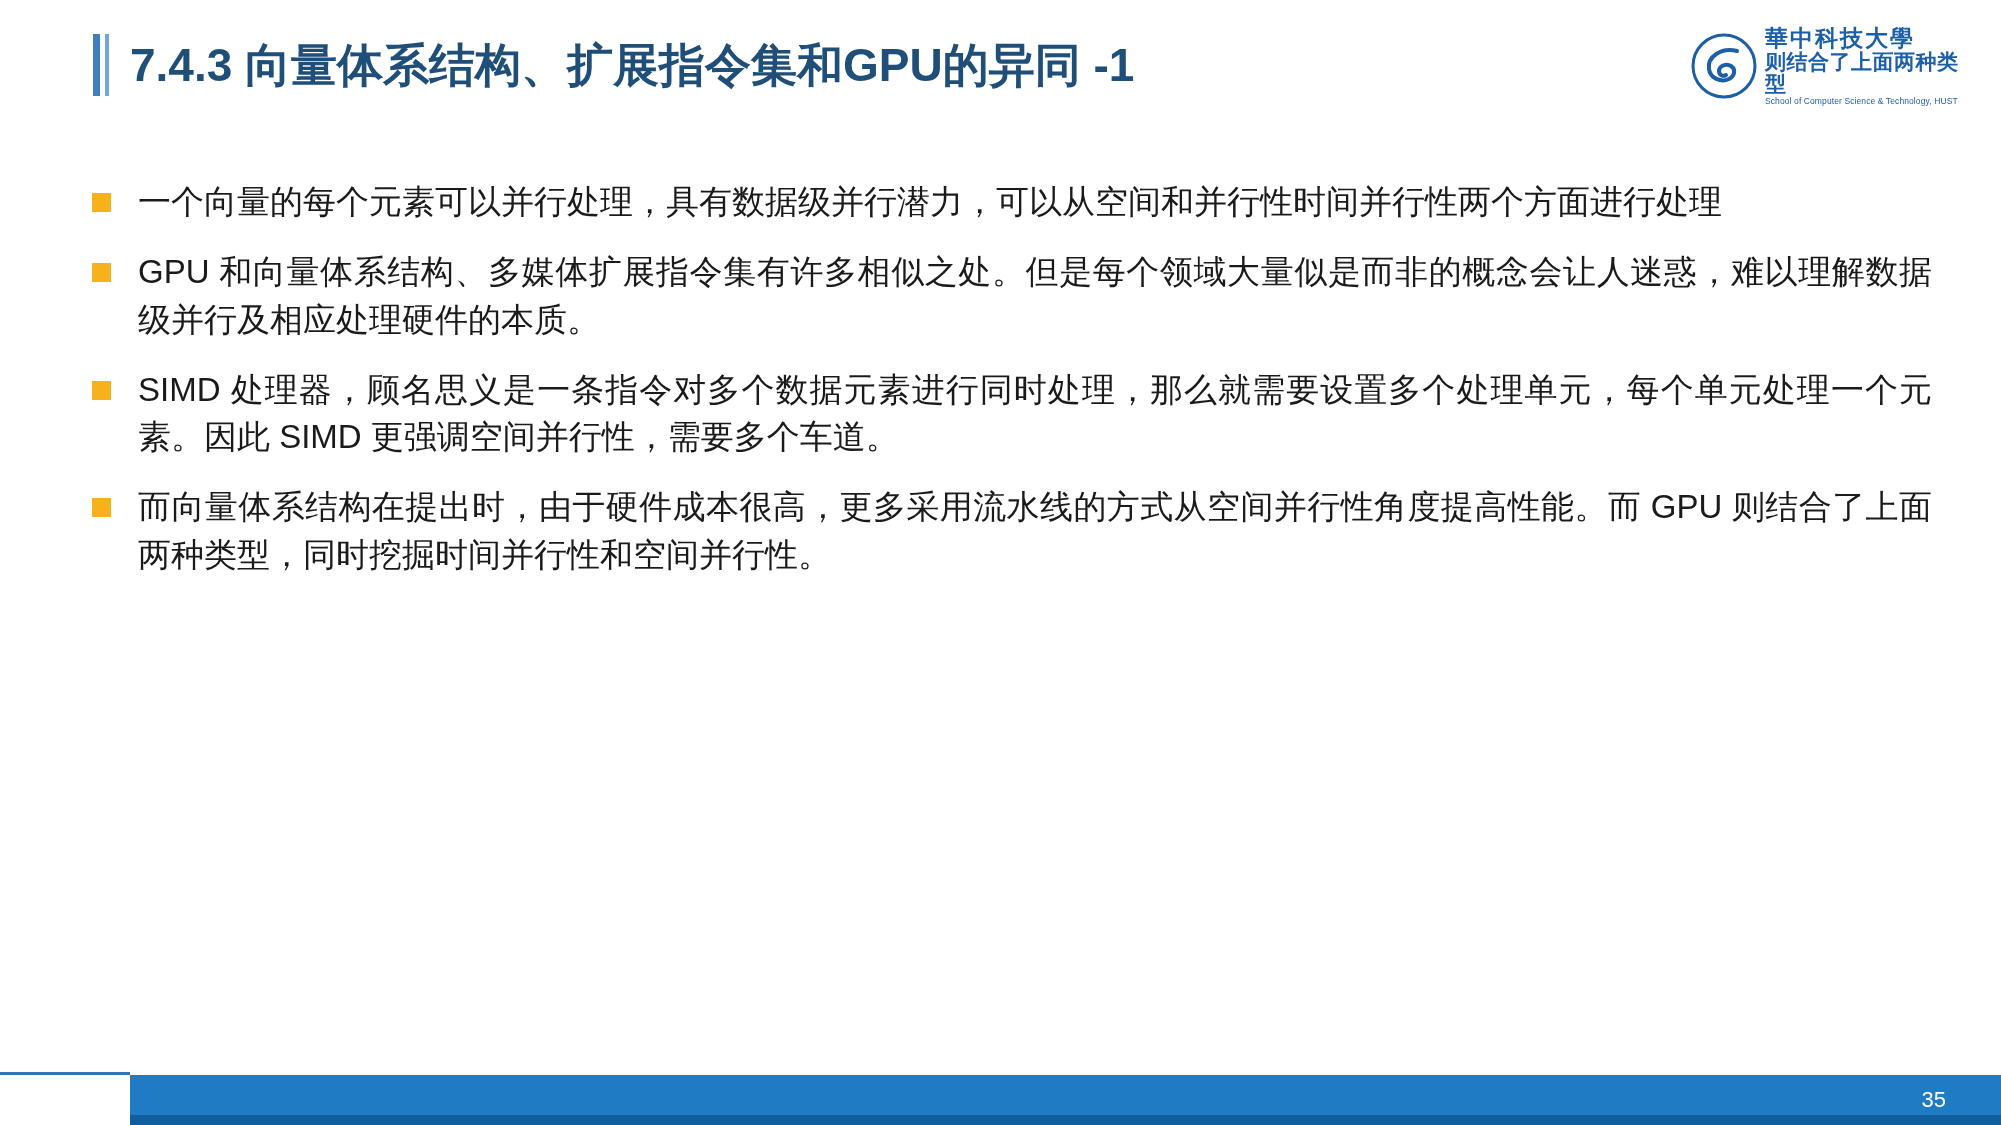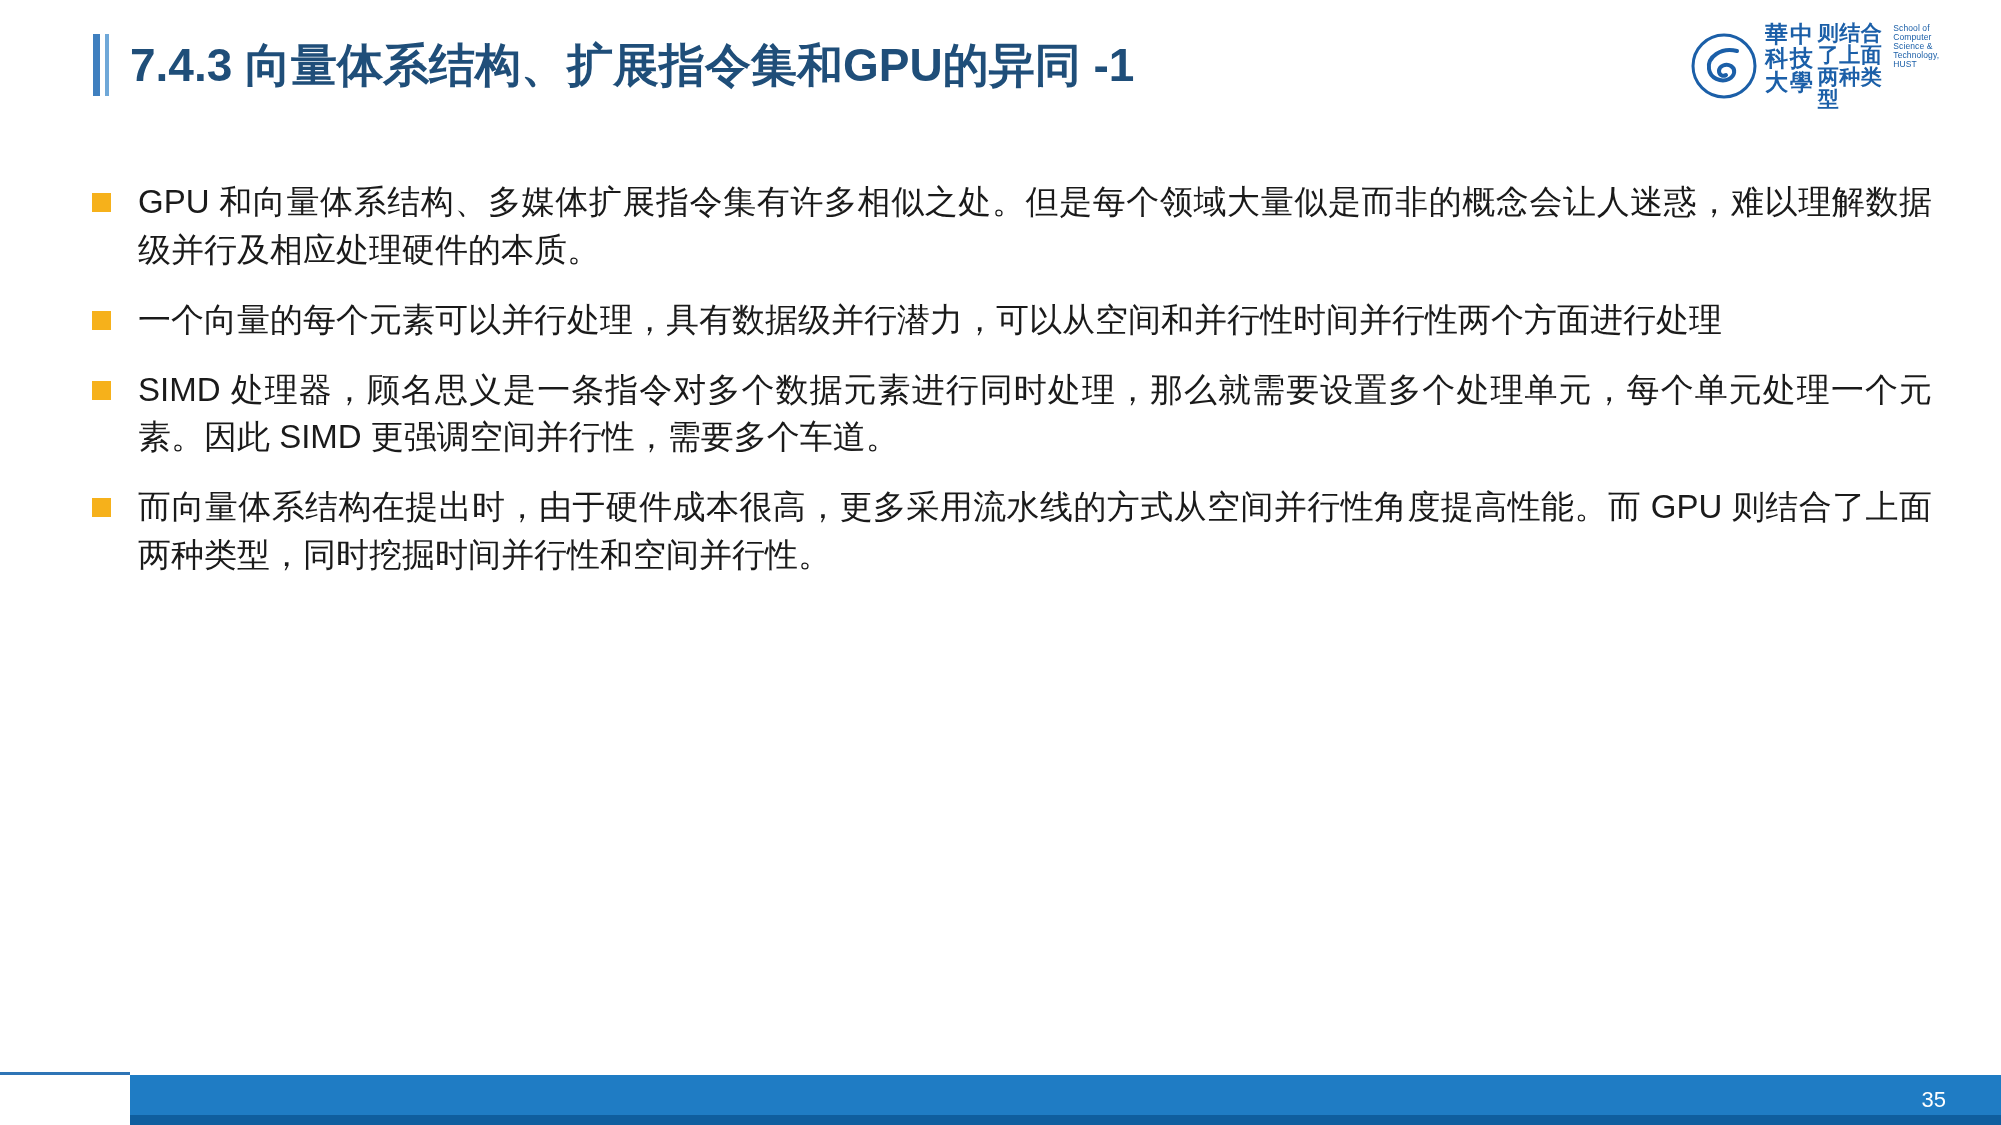--- a/index.html
+++ b/index.html
@@ -60,21 +60,21 @@
   }
   .logo-mark {
     width: 66px;
     height: 66px;
     flex: 0 0 66px;
     position: relative;
     margin-right: 8px;
   }
   .logo-text {
     display: flex;
-    flex-direction: row;
+    flex-direction: column;
     justify-content: center;
     line-height: 1.05;
   }
   .logo-cn-1 {
     font-size: 23px;
     font-weight: bold;
     color: #1b5fa8;
     letter-spacing: 2px;
     font-family: "DejaVu Serif", serif;
   }
@@ -183,26 +183,26 @@
     <div class="logo-cn-1">華中科技大學</div>
     <div class="logo-cn-2">则结合了上面两种类型</div>
     <div class="logo-en">School of Computer Science &amp; Technology, HUST</div>
   </div>
 </div>
 
 <div class="content">
 
   <div class="bullet">
     <div class="bullet-marker"></div>
+    <div class="bullet-text">一个向量的每个元素可以并行处理，具有数据级并行潜力，可以从空间和并行性时间并行性两个方面进行处理</div>
+  </div>
+
+  <div class="bullet">
+    <div class="bullet-marker"></div>
     <div class="bullet-text">GPU 和向量体系结构、多媒体扩展指令集有许多相似之处。但是每个领域大量似是而非的概念会让人迷惑，难以理解数据级并行及相应处理硬件的本质。</div>
-  </div>
-
-  <div class="bullet">
-    <div class="bullet-marker"></div>
-    <div class="bullet-text">一个向量的每个元素可以并行处理，具有数据级并行潜力，可以从空间和并行性时间并行性两个方面进行处理</div>
   </div>
 
   <div class="bullet">
     <div class="bullet-marker"></div>
     <div class="bullet-text"> SIMD 处理器，顾名思义是一条指令对多个数据元素进行同时处理，那么就需要设置多个处理单元，每个单元处理一个元素。因此 SIMD 更强调空间并行性，需要多个车道。</div>
   </div>
 
   <div class="bullet">
     <div class="bullet-marker"></div>
     <div class="bullet-text">而向量体系结构在提出时，由于硬件成本很高，更多采用流水线的方式从空间并行性角度提高性能。而 GPU 则结合了上面两种类型，同时挖掘时间并行性和空间并行性。</div>

